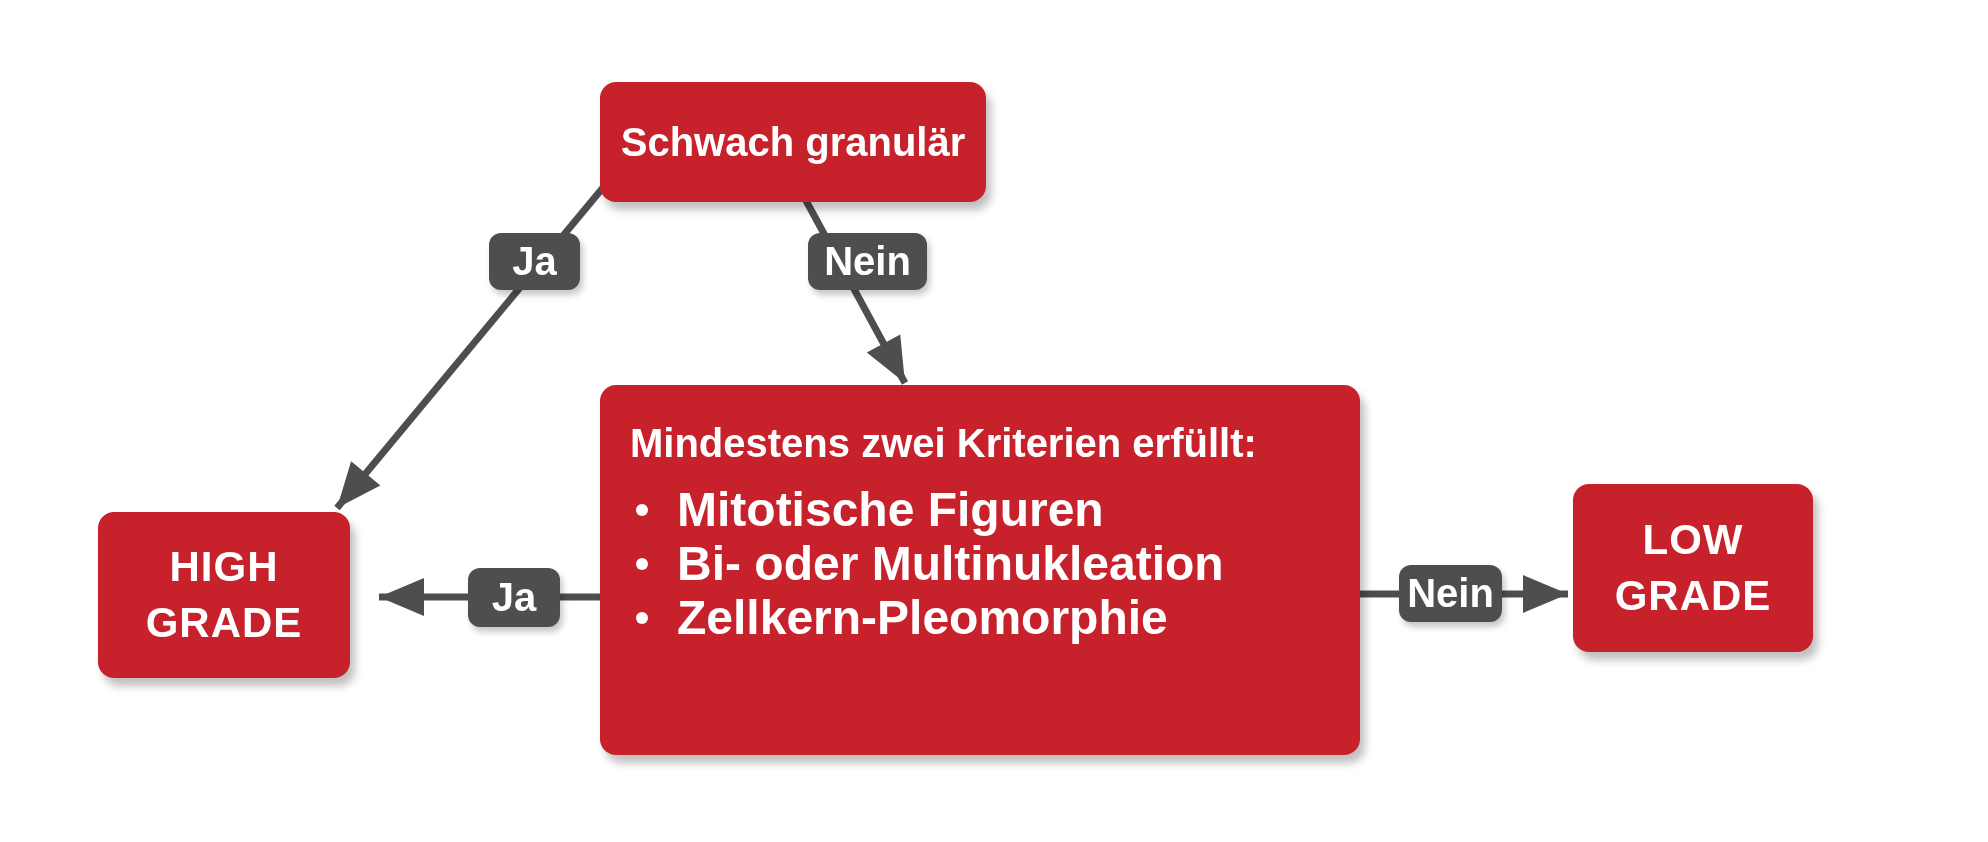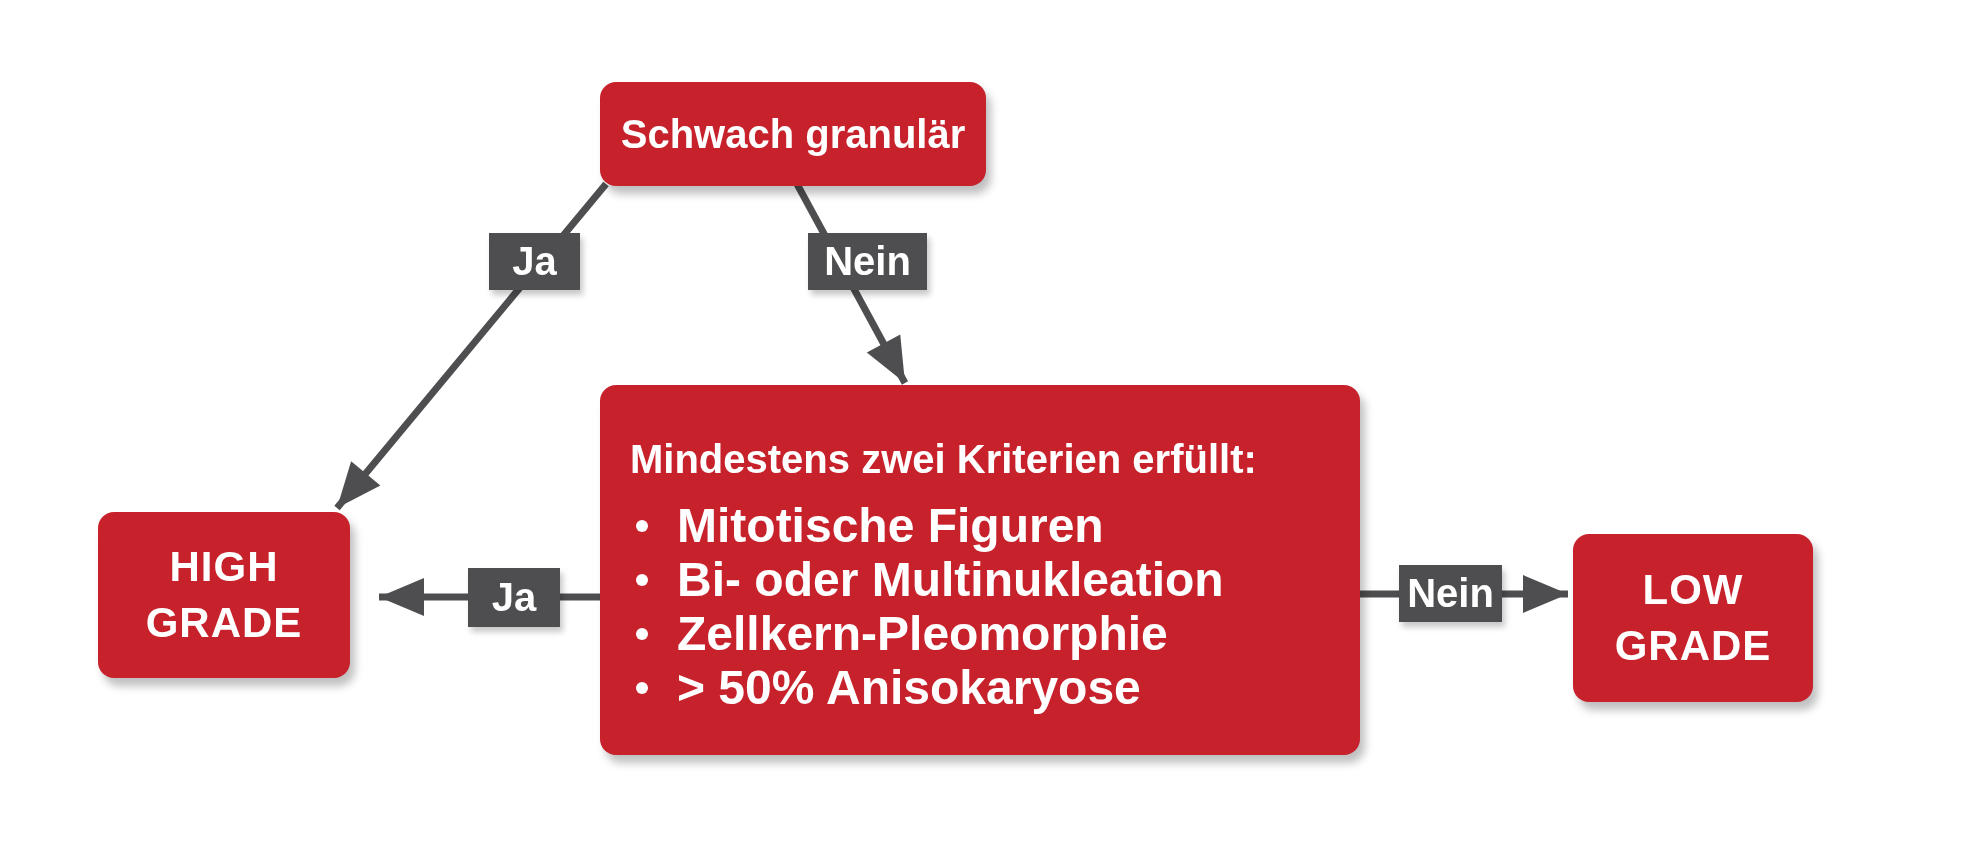--- a/index.html
+++ b/index.html
@@ -26,39 +26,39 @@
   .node{
     position:absolute;z-index:2;
     background:var(--node-fill);
     color:var(--node-text);
     border-radius:16px;
     box-shadow:5px 8px 9px rgba(0,0,0,0.25);
     font-weight:bold;
     box-sizing:border-box;
   }
   .node-center{display:flex;align-items:center;justify-content:center;text-align:center;}
-  #node-root{left:600px;top:82px;width:386px;height:104px;font-size:40px;}
-  #node-criteria{left:600px;top:385px;width:760px;height:370px;padding:49px 30px 0 30px;}
+  #node-root{left:600px;top:82px;width:386px;height:120px;font-size:40px;}
+  #node-criteria{left:600px;top:385px;width:760px;height:370px;padding:33px 30px 0 30px;}
   .criteria-heading{font-size:40px;line-height:50px;}
   .criteria-list{list-style:none;margin:15px 0 0 0;padding:0;}
   .criteria-item{display:flex;align-items:center;font-size:48px;line-height:54px;height:54px;}
   .criteria-item .dot{
     width:12px;height:12px;border-radius:50%;
     background:var(--node-text);
     margin:0 29px 0 6px;flex:none;
   }
   #node-high-grade{left:98px;top:512px;width:252px;height:166px;font-size:42px;line-height:56px;white-space:pre-line;letter-spacing:1px;}
-  #node-low-grade{left:1573px;top:534px;width:240px;height:168px;font-size:42px;line-height:56px;white-space:pre-line;letter-spacing:1px;}
+  #node-low-grade{left:1573px;top:484px;width:240px;height:168px;font-size:42px;line-height:56px;white-space:pre-line;letter-spacing:1px;}
 
   
   .badge{
     position:absolute;z-index:3;
     background:var(--connector);
     color:var(--edge-label-text);
-    border-radius:0;
+    border-radius:12px;
     font-weight:bold;font-size:40px;
     display:flex;align-items:center;justify-content:center;
     box-shadow:3px 5px 6px rgba(0,0,0,0.22);
   }
   #badge-root-high{left:489px;top:233px;width:91px;height:57px;}
   #badge-root-criteria{left:808px;top:233px;width:119px;height:57px;}
   #badge-criteria-high{left:468px;top:568px;width:92px;height:59px;}
   #badge-criteria-low{left:1399px;top:565px;width:103px;height:57px;}
 </style>
 </head>
@@ -90,24 +90,20 @@
         <span>Mitotische Figuren</span>
       </li>
       <li class="criteria-item">
         <span class="dot"></span>
         <span>Bi- oder Multinukleation</span>
       </li>
       <li class="criteria-item">
         <span class="dot"></span>
         <span>Zellkern-Pleomorphie</span>
       </li>
-      <li class="criteria-item">
-        <span class="dot"></span>
-        <span>&gt; 50% Anisokaryose</span>
-      </li>
     </ul>
   </div>
 
   <div class="node node-center" id="node-high-grade">
     <span>HIGH
 GRADE</span>
   </div>
 
   <div class="node node-center" id="node-low-grade">
     <span>LOW

